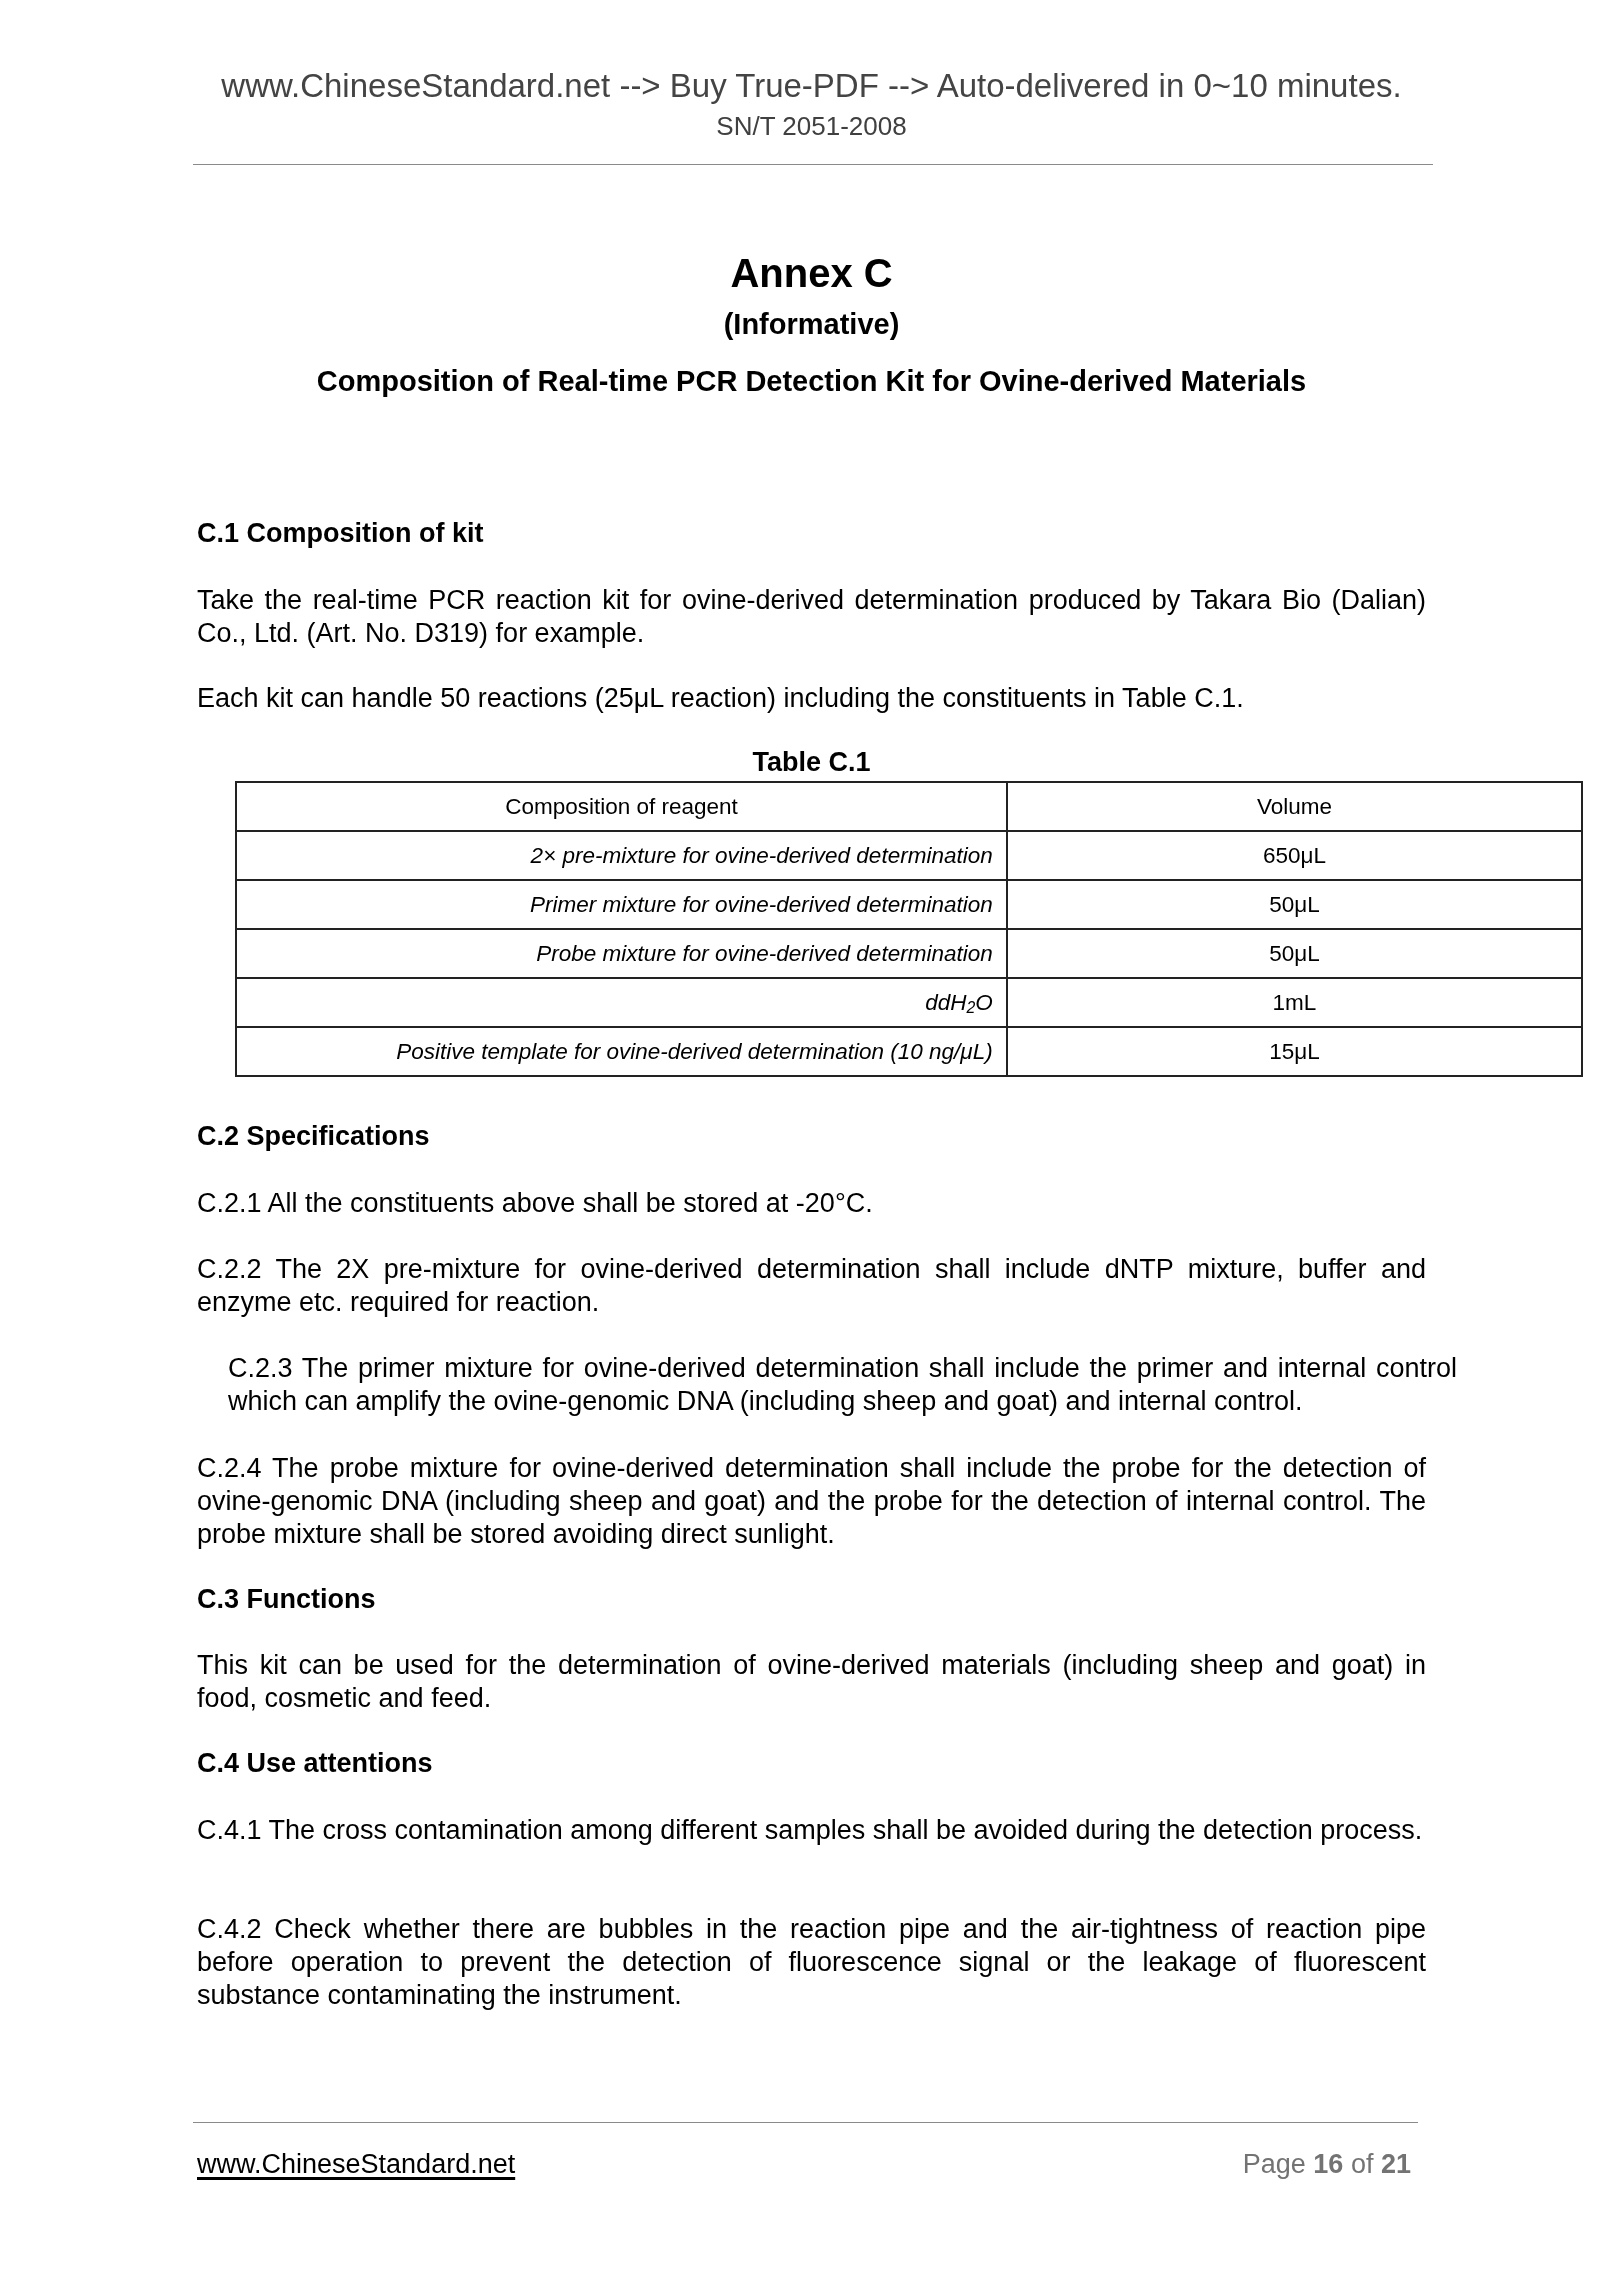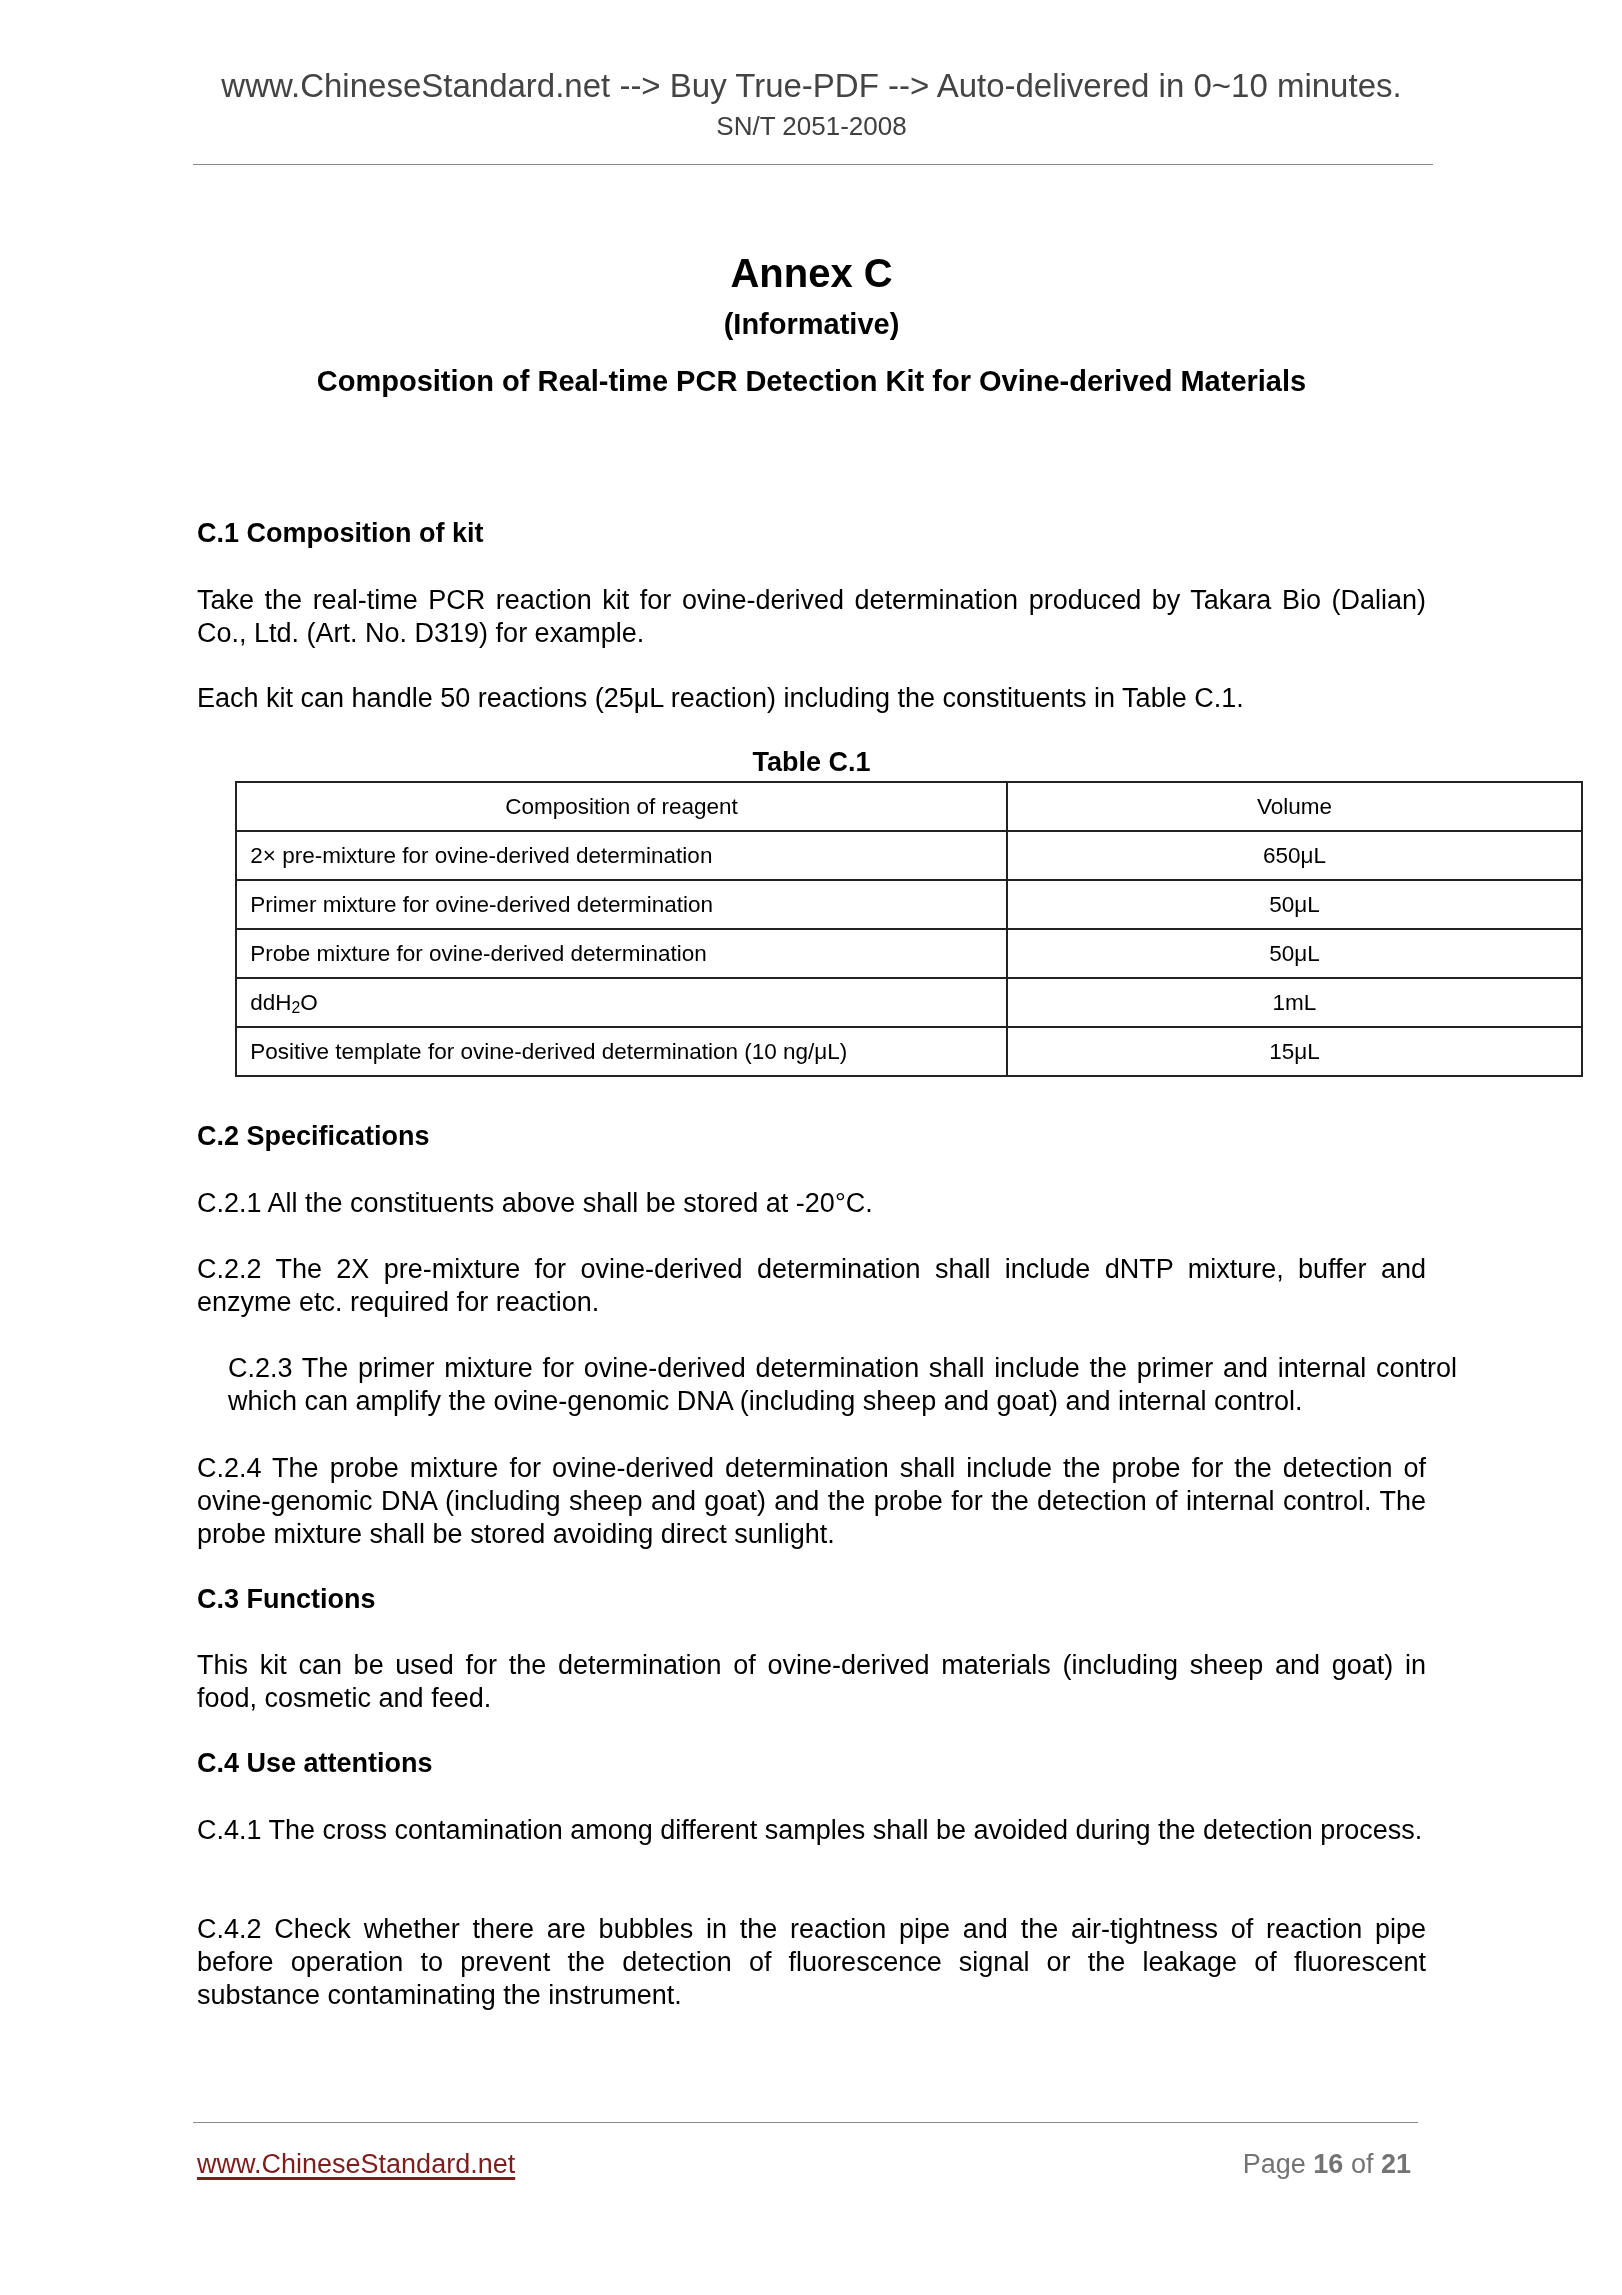--- a/index.html
+++ b/index.html
@@ -14,24 +14,24 @@
   .informative { font-size: 29px; line-height: 35px; top: 307px; }
   .title { font-size: 29px; line-height: 35px; top: 364px; }
   .col { left: 197px; width: 1229px; font-size: 27px; line-height: 33px; }
   .h { font-weight: bold; }
   .p { text-align: justify; text-align-last: left; }
   .caption { left: 0; width: 1623px; text-align: center; font-size: 27px; line-height: 32px; font-weight: bold; top: 746px; }
   table.kit { position: absolute; left: 217px; top: 781px; width: 1348px; border-collapse: collapse; font-size: 22.5px; margin-left: 18px; }
   table.kit td, table.kit th { border: 2.1px solid #222; height: 47px; padding: 0 13.3px; font-weight: normal; }
   table.kit th { text-align: center; }
   table.kit td.c { text-align: center; }
-  table.kit td.l { text-align: left; }
+  table.kit td.l { text-align: right; font-style: italic; }
   table.kit col.a { width: 771px; }
   sub { font-size: 0.7em; vertical-align: -0.2em; line-height: 0; }
-  .ftr-left { left: 197px; top: 2148px; font-size: 27px; line-height: 32px; color: #7f1d1d; text-decoration: underline; text-decoration-thickness: 2.5px; text-underline-offset: 4.2px; }
+  .ftr-left { left: 197px; top: 2148px; font-size: 27px; line-height: 32px; color: #000000; text-decoration: underline; text-decoration-thickness: 2.5px; text-underline-offset: 4.2px; }
   .ftr-right { left: 1084px; width: 327px; text-align: right; top: 2148px; font-size: 27px; line-height: 32px; color: #737373; }
   .ftr-right b { font-weight: bold; }
 </style>
 </head>
 <body>
 
 <div class="abs hdr1">www.ChineseStandard.net --&gt; Buy True-PDF --&gt; Auto-delivered in 0~10 minutes.</div>
 <div class="abs hdr2">SN/T 2051-2008</div>
 <div class="abs rule" style="left:193px; width:1240px; top:164px;"></div>
 

